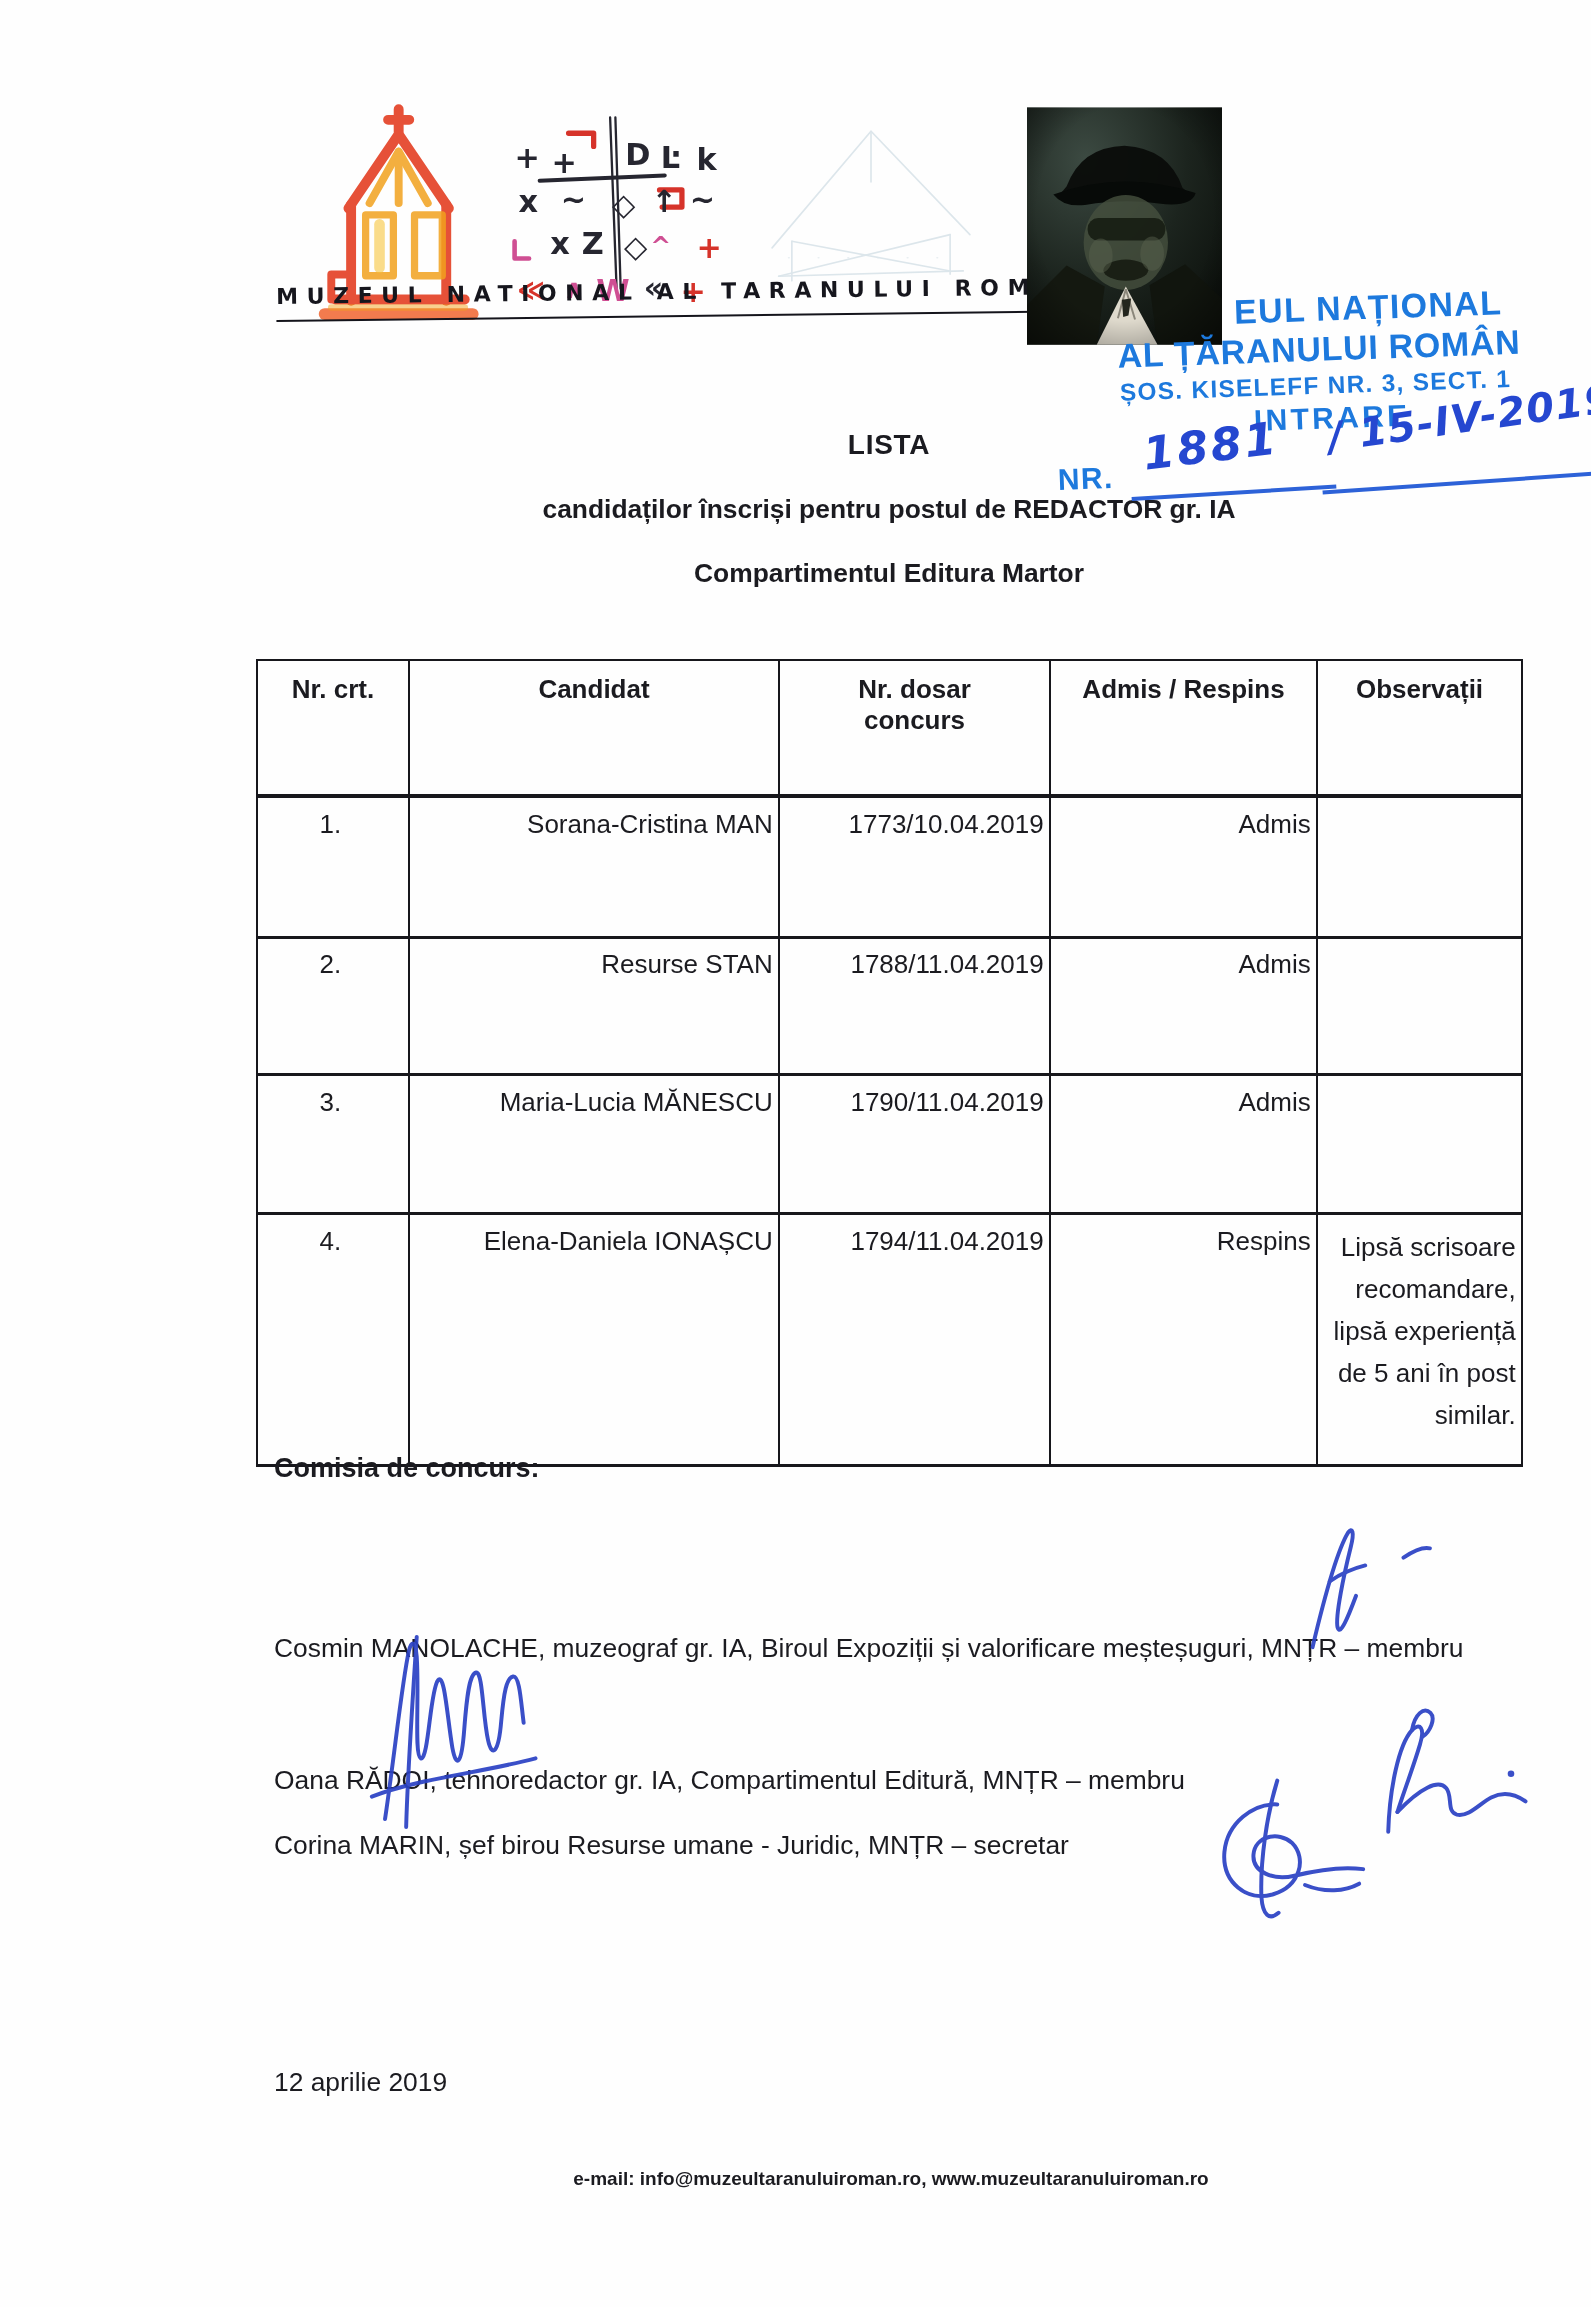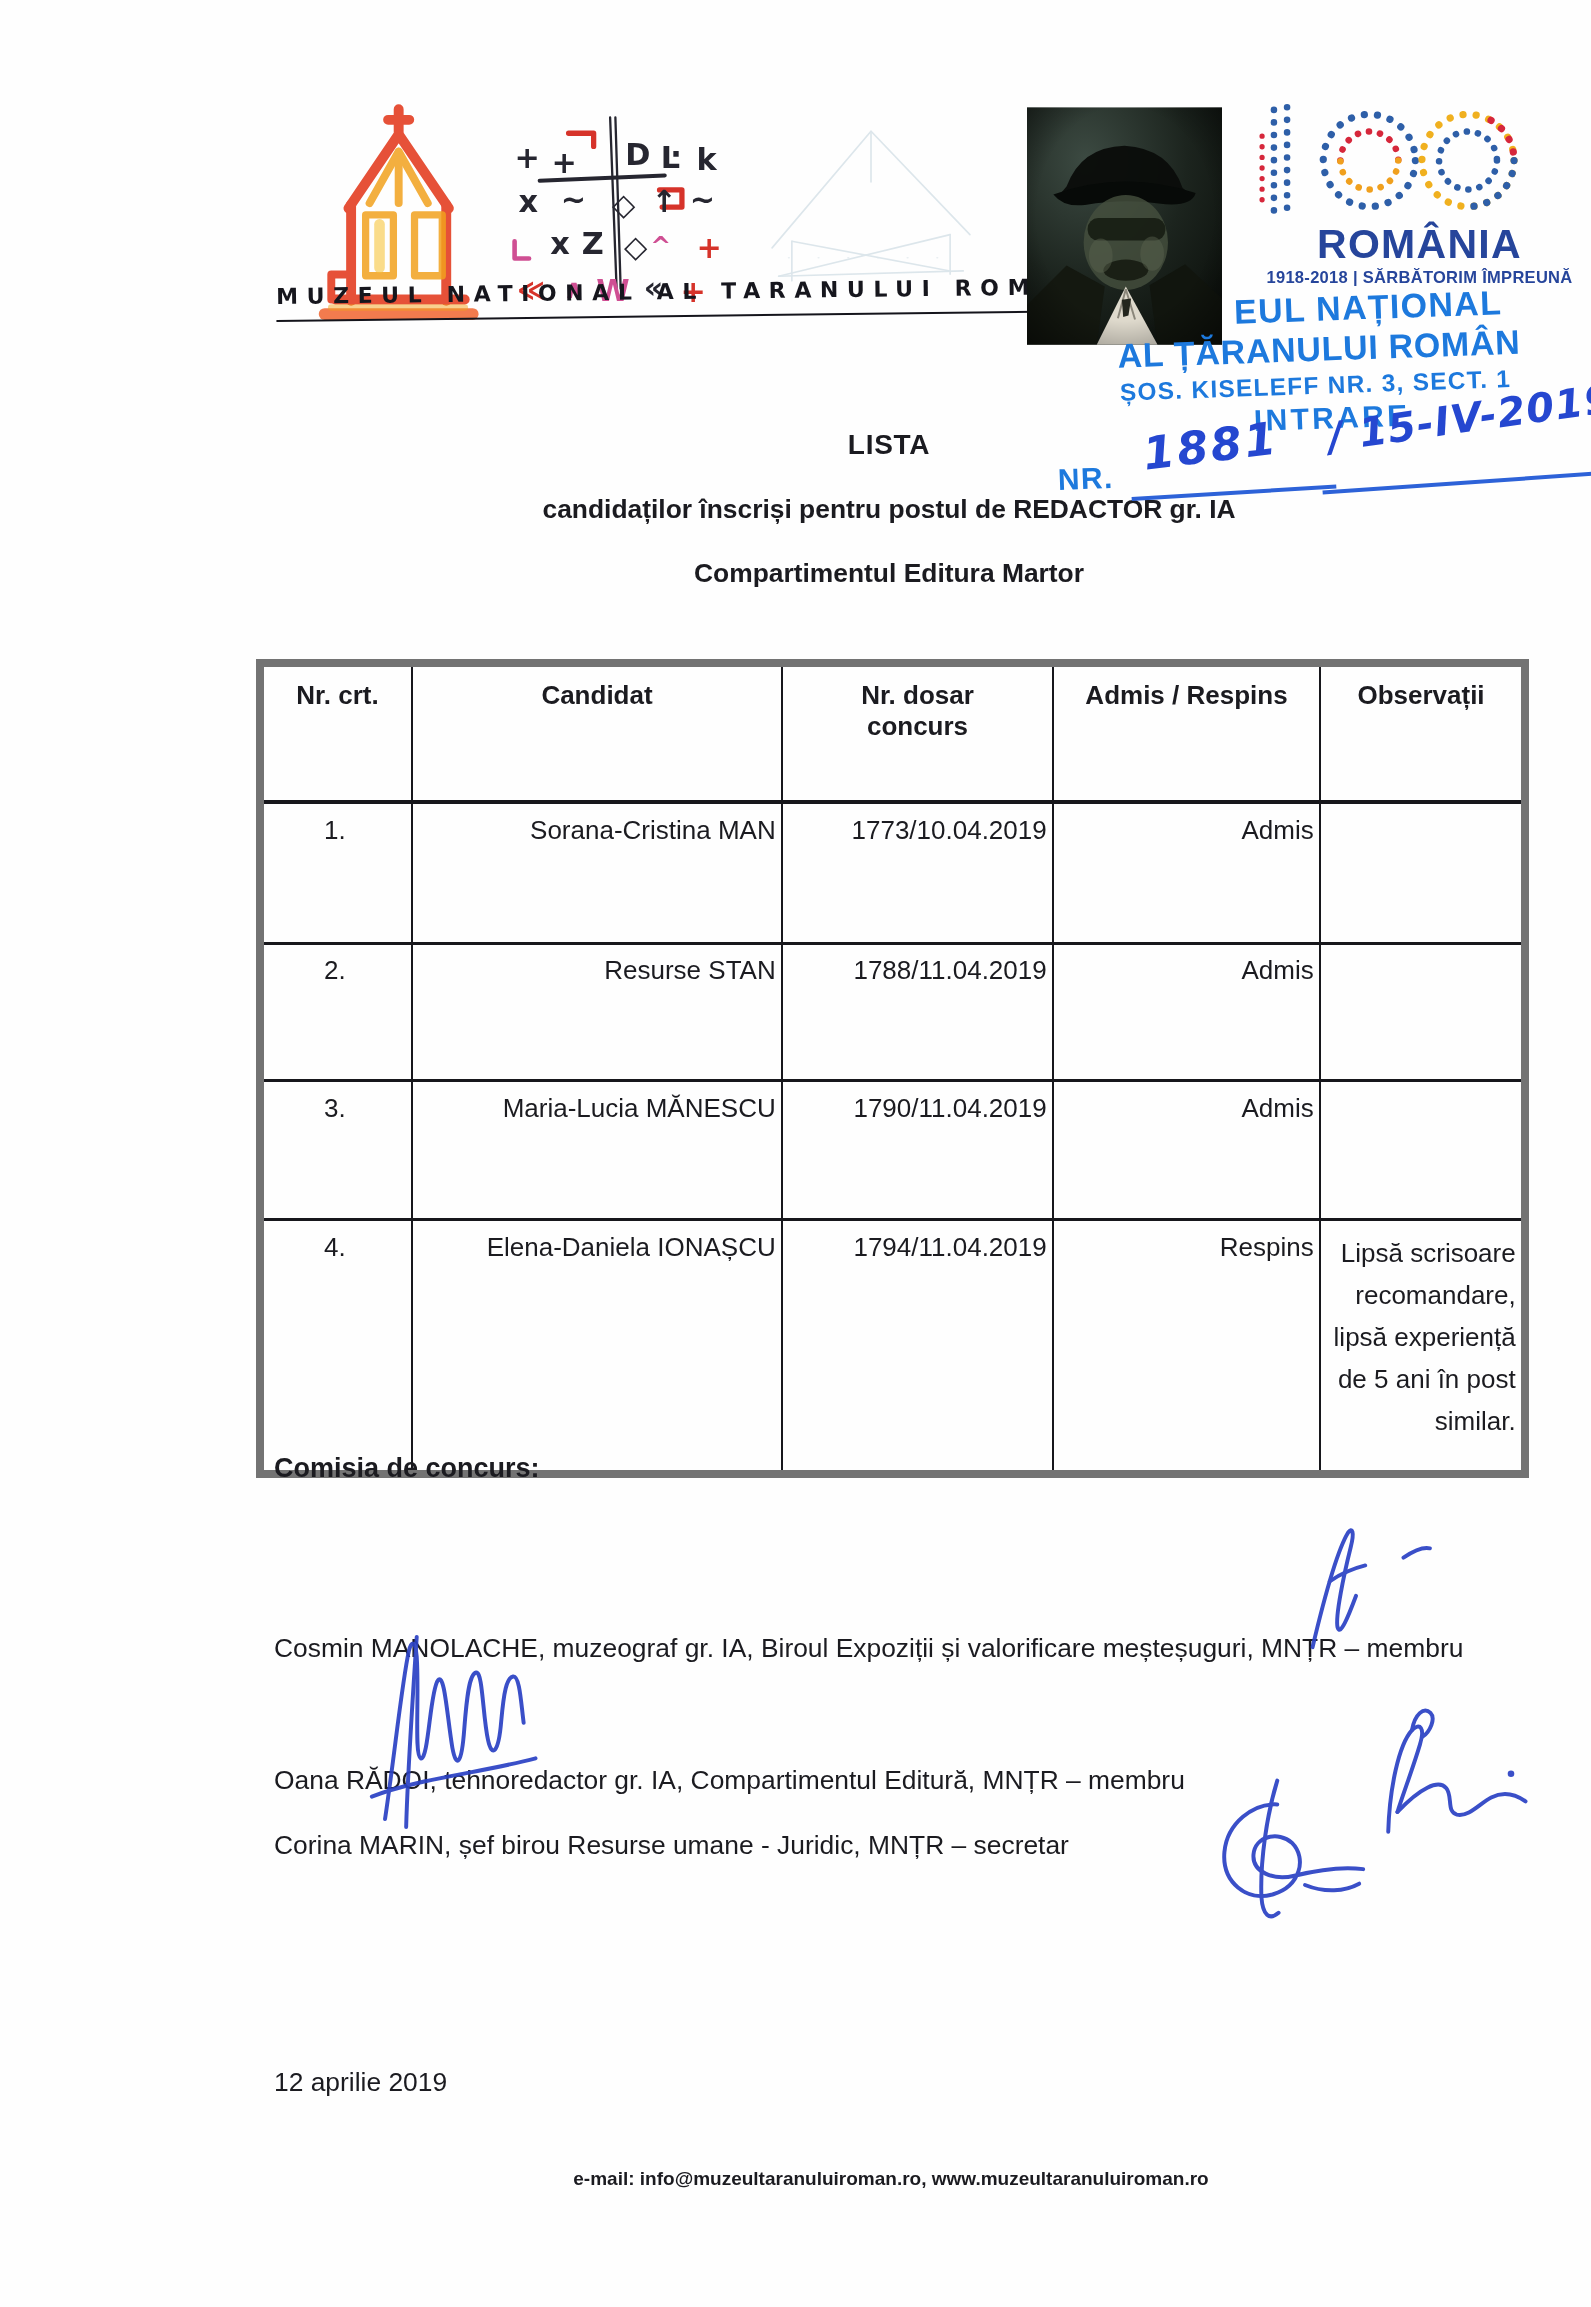--- a/index.html
+++ b/index.html
@@ -34,21 +34,21 @@
   .stamp .u1{position:absolute;left:107px;top:199px;width:205px;border-top:4px solid #2d62d8;transform:rotate(-1.5deg);}
   .stamp .date-group{position:absolute;left:305px;top:111px;font-size:40px;transform:rotate(-6deg);letter-spacing:1.3px;white-space:nowrap;}
   .stamp .u2{position:absolute;left:298px;top:197px;width:284px;border-top:4px solid #2d62d8;transform:rotate(-2deg);}
   
   .title-wrap{left:229px;top:0;width:1320px;text-align:center;}
   .t1{position:absolute;left:0;top:429px;width:100%;font-size:28px;font-weight:bold;letter-spacing:0.7px;}
   .t2{position:absolute;left:0;top:494px;width:100%;font-size:26.4px;font-weight:bold;}
   .t3{position:absolute;left:0;top:558px;width:100%;font-size:26.4px;font-weight:bold;}
   
   table.cand{position:absolute;left:256px;top:659px;width:1264px;border-collapse:collapse;
-    table-layout:fixed;border:8px solid #737373;font-size:26px;}
+    table-layout:fixed;border:2px solid #737373;font-size:26px;}
   table.cand th, table.cand td{border:2.6px solid #17171c;vertical-align:top;}
   table.cand th{font-weight:bold;text-align:center;padding-top:13.2px;height:119px;}
   table.cand td{padding:10.6px 5.3px 0 13.2px;text-align:right;}
   table.cand th.h-dosar div.l2{}
   table.cand tr.r1 td{height:127px;} table.cand tr.r2 td{height:124px;}
   table.cand tr.r3 td{height:125px;} table.cand tr.r4 td{height:238px;}
   table.cand td.c-nr{text-align:center;padding-left:0;}
   table.cand td.c-res{padding-left:16px;}
   table.cand td.c-obs{padding-left:10.6px;padding-right:5.3px;line-height:1.62;}
   table.cand tr{border-bottom:3.3px solid #17171c;}
@@ -156,38 +156,20 @@
     <ellipse cx="112" cy="225" rx="18" ry="26" fill="#5a6350" opacity="0.45"></ellipse>
     <ellipse cx="190" cy="222" rx="18" ry="26" fill="#5a6350" opacity="0.45"></ellipse>
     <path d="M106,360 L150,272 L198,360 Z" fill="#ded9cc"></path>
     <path d="M150,276 L138,320 M150,276 L164,322" stroke="#8a867a" stroke-width="3" fill="none"></path>
     <path d="M144,292 l14,-2 l-4,26 l-8,2 z" fill="#23261e"></path>
     <path d="M0,360 V300 L60,240 L118,272 L106,360 Z" fill="#141810"></path>
     <path d="M296,360 V290 L240,238 L186,270 L198,360 Z" fill="#11150e"></path>
     <rect width="296" height="360" fill="url(#vg)"></rect>
   </svg>
 
-  <div class="abs ro-logo">
-    <svg width="343" height="125" viewBox="0 0 520 190">
-      <g fill="none" stroke-linecap="round">
-        <path d="M60,18 V172" stroke="#2e5fa8" stroke-width="10" stroke-dasharray="0.1 19"></path>
-        <path d="M80,14 V172" stroke="#2e5fa8" stroke-width="10" stroke-dasharray="0.1 19"></path>
-        <path d="M42,58 V168" stroke="#d6273b" stroke-width="8" stroke-dasharray="0.1 16"></path>
-        <circle cx="205" cy="95" r="70" stroke="#2e5fa8" stroke-width="11" stroke-dasharray="0.1 20"></circle>
-        <path d="M161,95 A44,44 0 0 1 249,95" stroke="#d6273b" stroke-width="10" stroke-dasharray="0.1 17"></path>
-        <path d="M249,95 A44,44 0 0 1 161,95" stroke="#f0a01e" stroke-width="10" stroke-dasharray="0.1 17"></path>
-        <circle cx="355" cy="95" r="70" stroke="#f0b01f" stroke-width="11" stroke-dasharray="0.1 20"></circle>
-        <path d="M390,34 A70,70 0 0 1 425,95" stroke="#d6273b" stroke-width="11" stroke-dasharray="0.1 20"></path>
-        <path d="M425,95 A70,70 0 0 1 355,165" stroke="#2e5fa8" stroke-width="11" stroke-dasharray="0.1 20"></path>
-        <circle cx="355" cy="95" r="44" stroke="#2e5fa8" stroke-width="10" stroke-dasharray="0.1 17"></circle>
-      </g>
-    </svg>
-    <div class="ro-name">ROMÂNIA</div>
-    <div class="ro-tag">1918-2018 | SĂRBĂTORIM ÎMPREUNĂ</div>
-  </div>
 
   <div class="abs hand-name">MUZEUL NATIONAL AL TARANULUI ROMAN</div>
 
   <div class="abs stamp">
     <div class="s1">EUL NAȚIONAL</div>
     <div class="s2">AL ȚĂRANULUI ROMÂN</div>
     <div class="s3">ȘOS. KISELEFF NR. 3, SECT. 1</div>
     <div class="s4">INTRARE</div>
     <div class="nr-label">NR.</div>
     <div class="nr-value hand-ink">1881</div>

